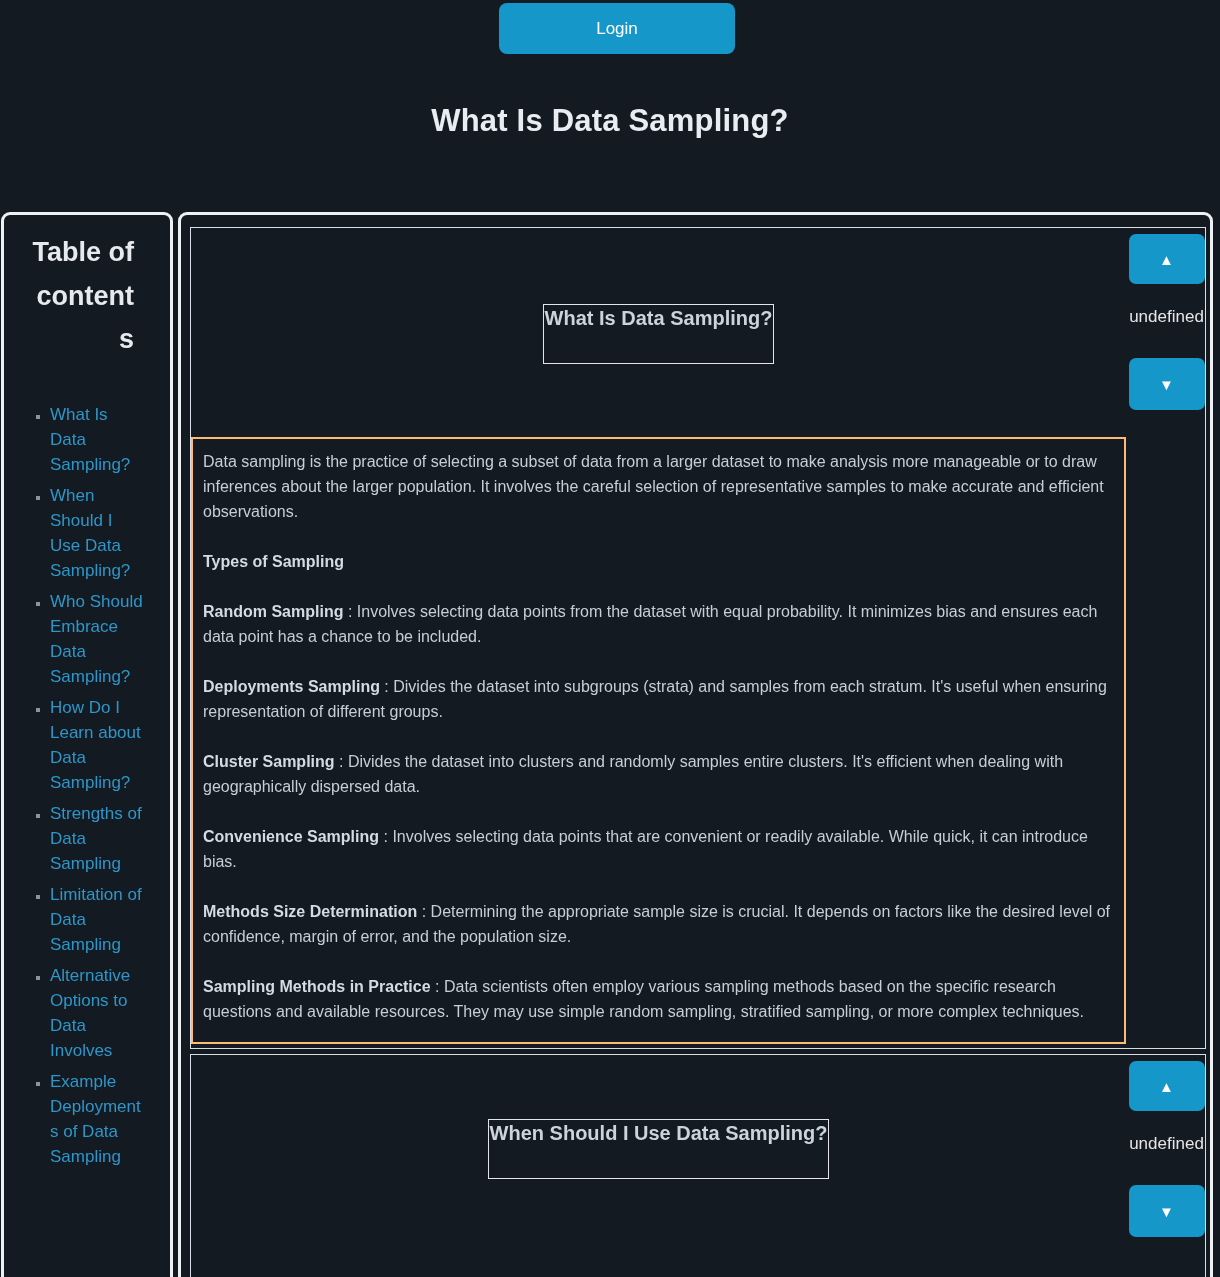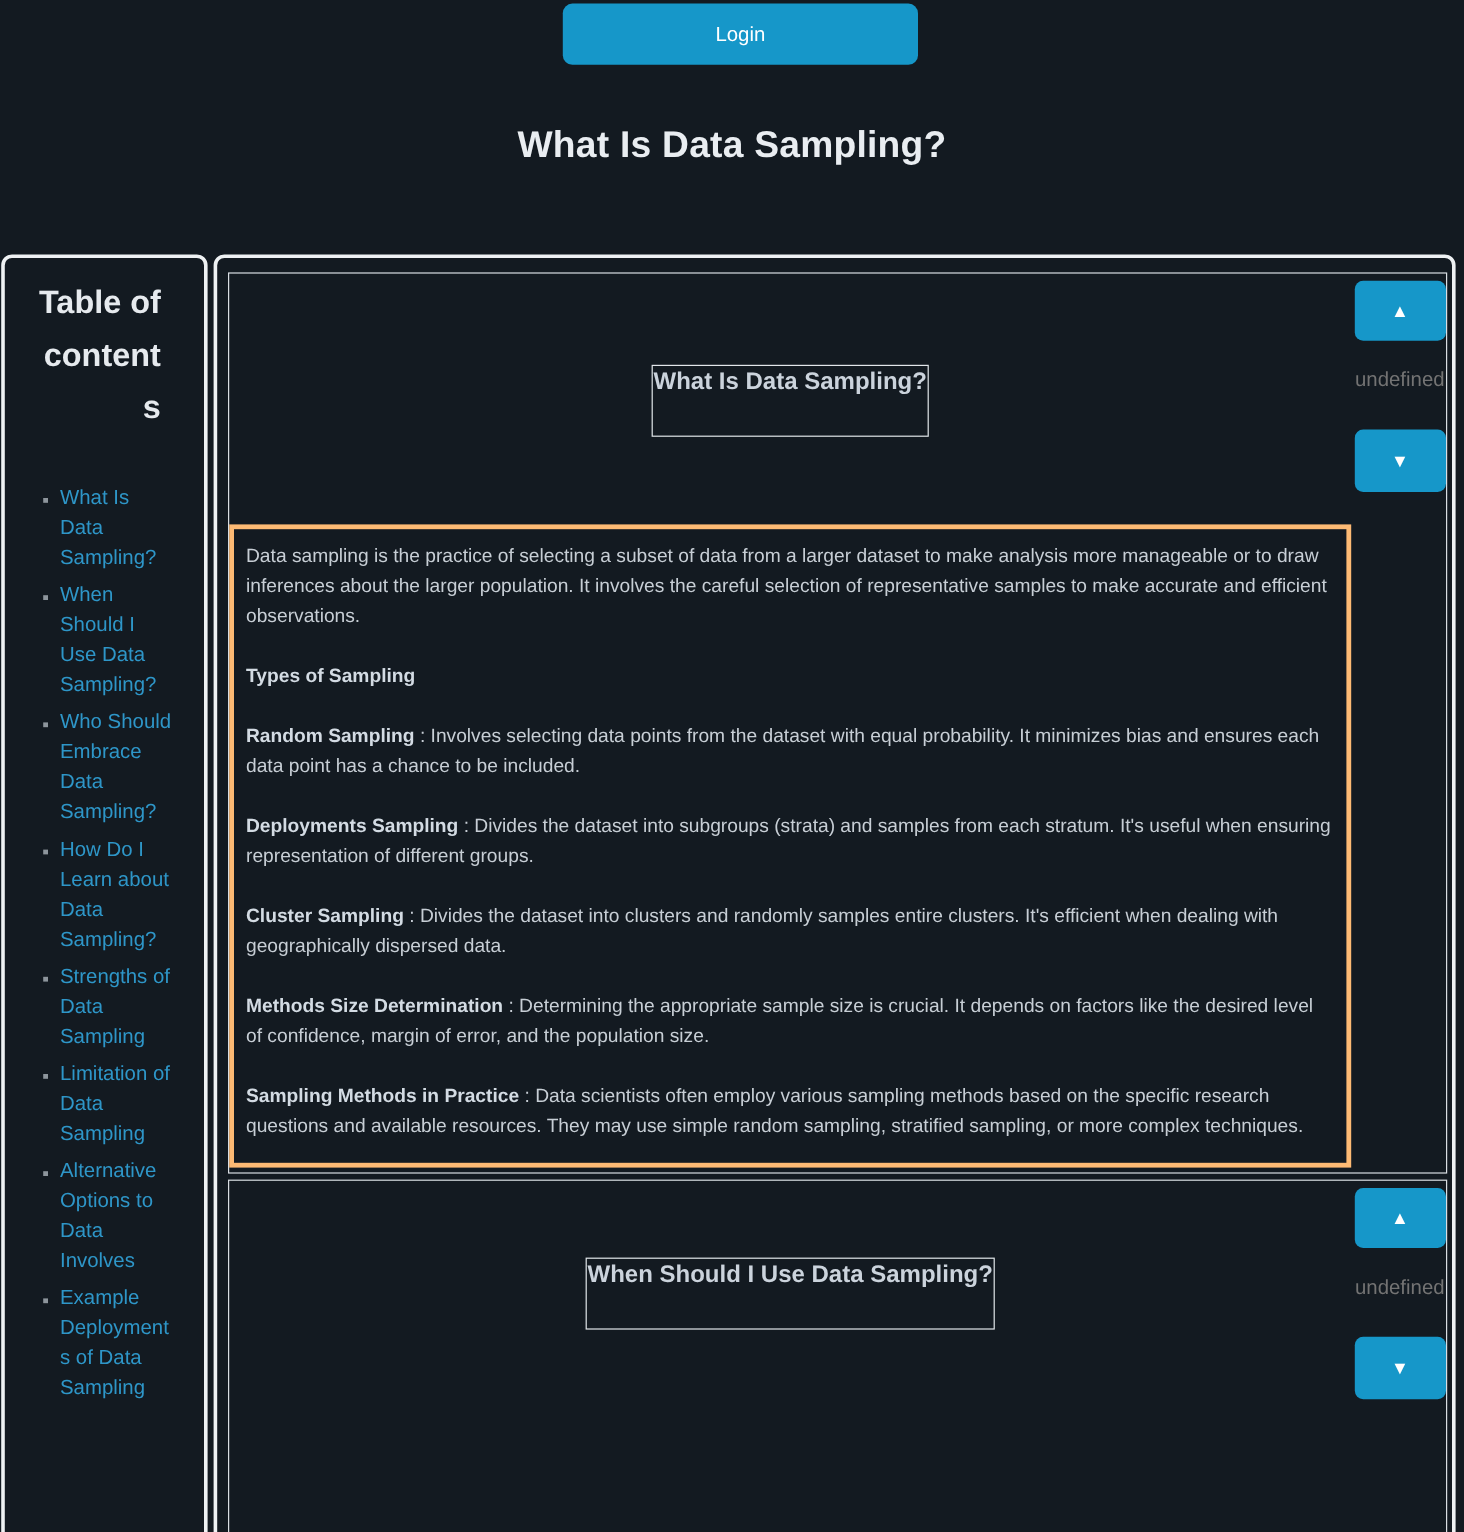--- a/index.html
+++ b/index.html
@@ -10,21 +10,21 @@
     background: #131a21;
     font-family: "Liberation Sans", "DejaVu Sans", sans-serif;
     color: #c7ced5;
   }
   
   .topbar { text-align: center; }
   .login-btn {
     display: block;
     margin: 3px auto 0;
     position: relative; left: 7px;
-    width: 296px; height: 51px;
+    width: 236px; height: 51px;
     background: #1697c9;
     border: none; border-radius: 8px;
     color: #ffffff; font-size: 17px;
     font-family: inherit;
     cursor: pointer;
   }
   h1.page-title {
     margin: 49px 0 0;
     font-size: 31px;
     font-weight: bold;
@@ -99,37 +99,37 @@
   .arrow-btn {
     width: 76px; height: 50px;
     background: #1697c9;
     border: none; border-radius: 7px;
     color: #ffffff; font-size: 15px;
     display: flex; align-items: center; justify-content: center;
     cursor: pointer;
     font-family: inherit;
   }
   .arrow-btn.down { margin-top: 31px; height: 52px; }
-  .nav-label { margin-top: 23px; font-size: 17px; color: #737373; }
+  .nav-label { margin-top: 23px; font-size: 17px; color: #e5e5e5; }
   
   .title-row { margin-right: 79px; }
   h2.title-box {
     width: fit-content;
     margin: 76px auto 0;
     border: 1px solid #e2e6ea;
     padding: 2px 1px 33px;
     font-size: 20px;
     font-weight: bold;
     color: #cbd3dc;
   }
   .section-2 h2.title-box { margin-top: 64px; }
   
   .text-box {
     margin: 73px 79px 0 0;
-    border: 4px solid #fdba74;
+    border: 2px solid #fdba74;
     padding: 10px 10px 18px;
     font-size: 16px;
     line-height: 25px;
     color: #c7ced5;
   }
   .text-box p { margin: 0 0 25px; }
   .text-box p:last-child { margin-bottom: 0; }
   .text-box .b { font-weight: bold; color: #d3dbe3; }
 </style>
 </head>
@@ -170,20 +170,21 @@
       </div>
       <div class="title-row">
         <h2 class="title-box">What Is Data Sampling?</h2>
       </div>
       <div class="text-box">
         <p><span class="b"></span><span>Data sampling is the practice of selecting a subset of data from a larger dataset to make analysis more manageable or to draw inferences about the larger population. It involves the careful selection of representative samples to make accurate and efficient observations.</span></p>
         <p><span class="b">Types of Sampling</span><span></span></p>
         <p><span class="b">Random Sampling</span><span> : Involves selecting data points from the dataset with equal probability. It minimizes bias and ensures each data point has a chance to be included.</span></p>
         <p><span class="b">Deployments Sampling</span><span> : Divides the dataset into subgroups (strata) and samples from each stratum. It's useful when ensuring representation of different groups.</span></p>
         <p><span class="b">Cluster Sampling</span><span> : Divides the dataset into clusters and randomly samples entire clusters. It's efficient when dealing with geographically dispersed data.</span></p>
+        <p><span class="b">Convenience Sampling</span><span> : Involves selecting data points that are convenient or readily available. While quick, it can introduce bias.</span></p>
         <p><span class="b">Methods Size Determination</span><span> : Determining the appropriate sample size is crucial. It depends on factors like the desired level of confidence, margin of error, and the population size.</span></p>
         <p><span class="b">Sampling Methods in Practice</span><span> : Data scientists often employ various sampling methods based on the specific research questions and available resources. They may use simple random sampling, stratified sampling, or more complex techniques.</span></p>
       </div>
     </section>
 
     <section class="doc-section section-2">
       <div class="nav-col">
         <button class="arrow-btn">
             <span>▲</span>
           </button>

